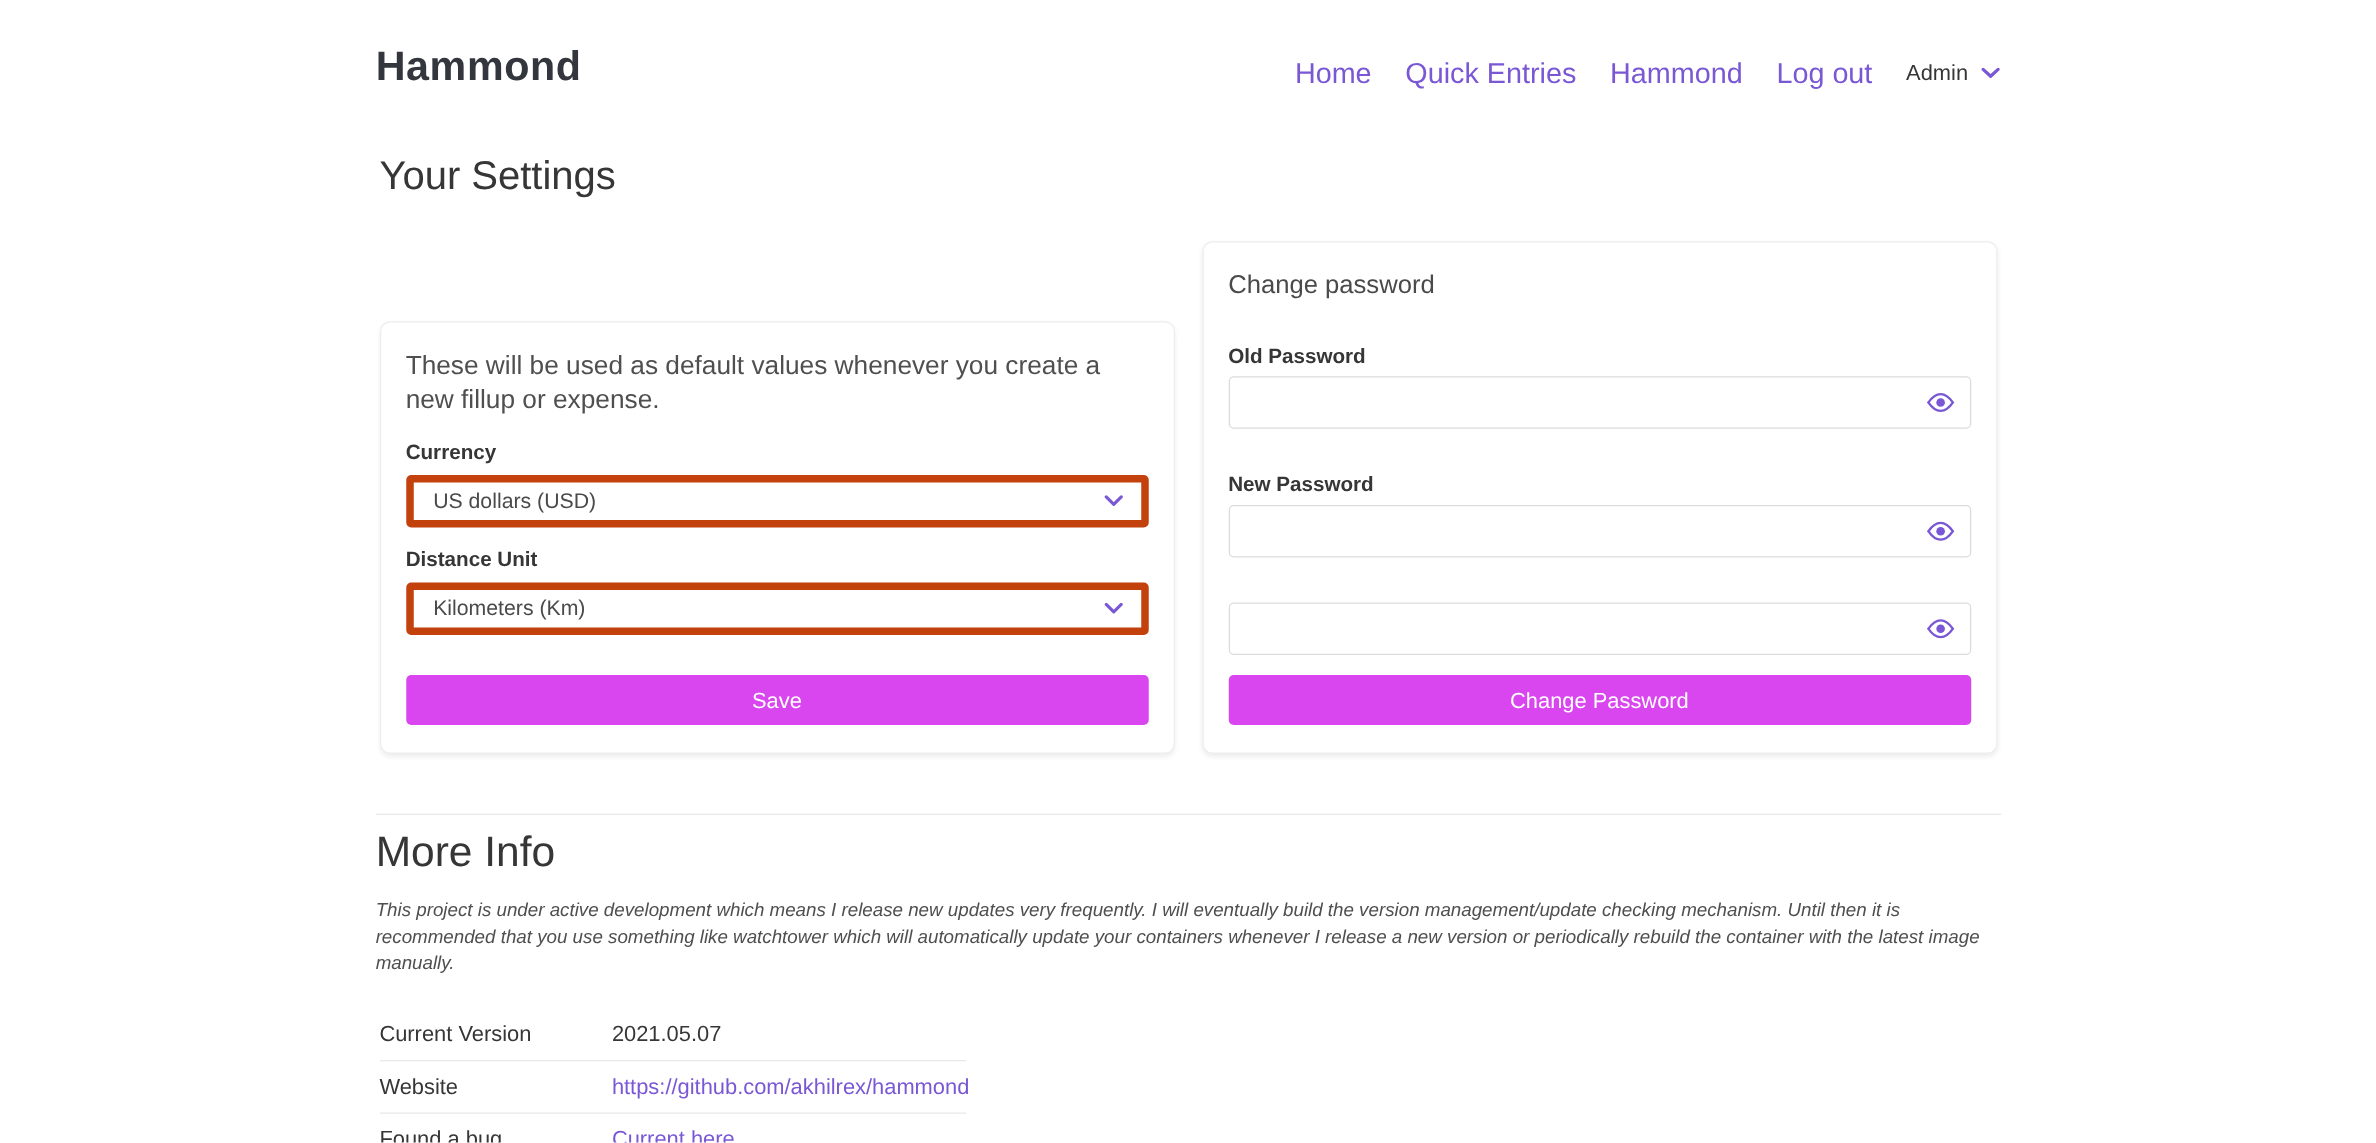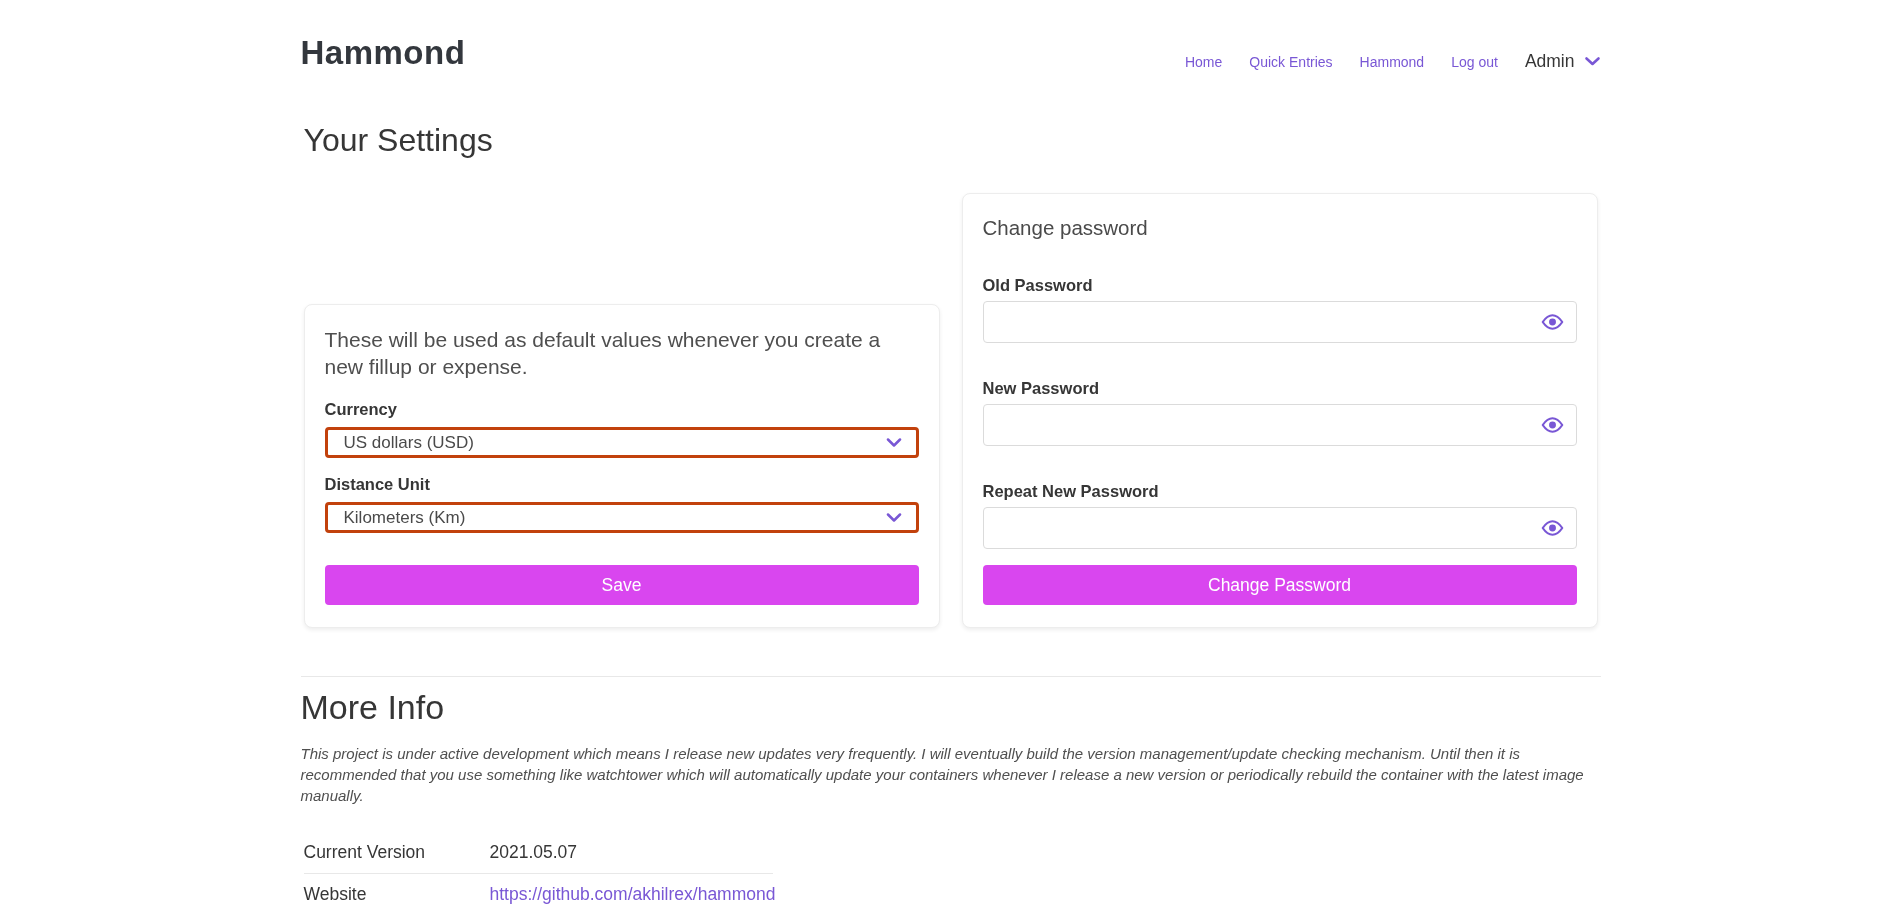--- a/index.html
+++ b/index.html
@@ -16,21 +16,21 @@
   .nav-inner {
     height: 72px;
     display: flex; align-items: flex-end; justify-content: space-between;
   }
   .brand {
     font-size: 33px; font-weight: 700; color: #33373d;
     text-decoration: none; letter-spacing: 0.5px; cursor: pointer;
   }
   .nav-links { display: flex; align-items: center; gap: 27px; }
   .nav-link {
-    font-size: 14px; color: #7957d5; text-decoration: none; cursor: pointer;
+    font-size: 23px; color: #7957d5; text-decoration: none; cursor: pointer;
   }
   .nav-user {
     display: flex; align-items: center; gap: 9px;
     font-size: 17.5px; color: #363636; cursor: pointer;
   }
 
   
   .page-title {
     font-size: 32px; font-weight: 400; color: #363636;
     margin: 50px 0 0; padding-left: 3px;
@@ -52,22 +52,22 @@
   .card-desc {
     font-size: 21px; color: #4f4f4f; line-height: 1.26;
     margin-bottom: 20px;
   }
   .field-label {
     display: block;
     font-size: 16.5px; font-weight: 700; color: #363636;
     margin-bottom: 8px;
   }
   .select-box {
-    height: 31px;
-    border: 3px solid #c2410c; border-radius: 4px;
+    height: 42px;
+    border: 6px solid #c2410c; border-radius: 4px;
     display: flex; align-items: center; justify-content: space-between;
     padding: 0 14px 0 16px;
     font-size: 17px; color: #4a4a4a;
     cursor: pointer; background: #fff;
     margin-bottom: 17px;
   }
   .btn {
     display: block; width: 100%; height: 40px;
     background: #d946ef; color: #ffffff;
     border: none; border-radius: 4px;
@@ -206,21 +206,20 @@
               <svg width="23" height="16" viewBox="0 0 24 16">
                   <path d="M12 1 C6.5 1 2.5 7 1.8 8 C2.5 9 6.5 15 12 15 C17.5 15 21.5 9 22.2 8 C21.5 7 17.5 1 12 1 Z" fill="none" stroke="#7957d5" stroke-width="2"></path>
                   <circle cx="12" cy="8" r="3.6" fill="#7957d5"></circle>
                 </svg>
             </span>
           </button>
         </div>
       </div>
 
       <div class="pw-group">
-        <label class="field-label">Repeat New Password</label>
         <div class="input-wrap">
           <input class="text-input" type="password" style="">
           <button class="eye-btn">
             <span style="display:flex;">
               <svg width="23" height="16" viewBox="0 0 24 16">
                   <path d="M12 1 C6.5 1 2.5 7 1.8 8 C2.5 9 6.5 15 12 15 C17.5 15 21.5 9 22.2 8 C21.5 7 17.5 1 12 1 Z" fill="none" stroke="#7957d5" stroke-width="2"></path>
                   <circle cx="12" cy="8" r="3.6" fill="#7957d5"></circle>
                 </svg>
             </span>
           </button>

